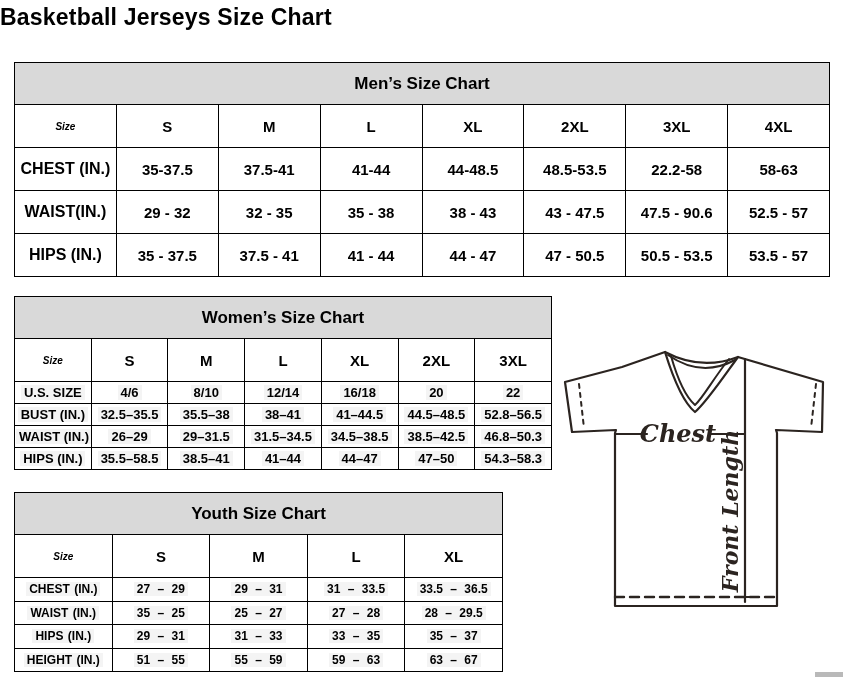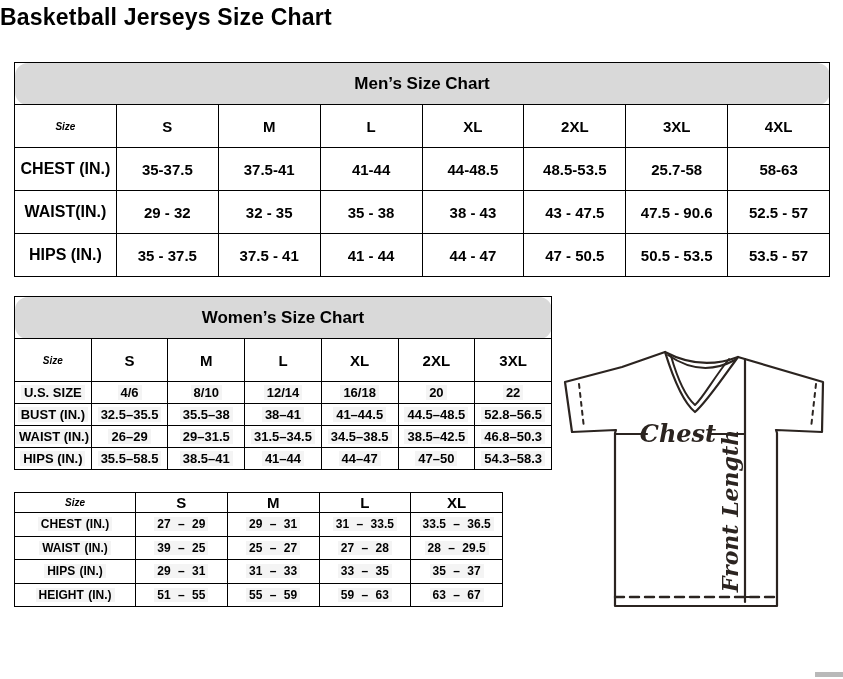--- a/index.html
+++ b/index.html
@@ -4,21 +4,21 @@
 <style>
   html,body{margin:0;padding:0;background:#ffffff;}
   #page{position:relative;width:843px;height:679px;background:#ffffff;overflow:hidden;
         font-family:"Liberation Sans",sans-serif;color:#000;}
   #main-title{position:absolute;top:4px;left:0;width:812px;text-align:left;
         font-size:23px;font-weight:bold;letter-spacing:0.2px;}
   table.size-table{position:absolute;border-collapse:collapse;table-layout:fixed;
         background:#fff;}
   table.size-table td{border:1.6px solid #000;text-align:center;vertical-align:middle;
         font-weight:bold;overflow:hidden;white-space:nowrap;}
-  td.band{background:#d9d9d9;font-size:17px;height:39px;border-radius:13px;}
+  td.band{background:#d9d9d9;font-size:17px;height:39px;}
   td.sizecell{font-size:10px;font-style:italic;}
   td.colhead{font-size:15px;}
   
   table.mens{left:14px;top:62px;width:816px;}
   .mens td.sizecell{width:116px;}
   .mens tr{height:43px;}
   .mens tr:first-child{height:41px;}
   .mens td.val{font-size:15px;}
   
   table.womens{left:14px;top:296px;width:538px;}
@@ -64,21 +64,21 @@
           <td class="colhead">3XL</td>
           <td class="colhead">4XL</td>
         </tr>
         <tr class="datarow">
           <td class="rowlabel"><span>CHEST (IN.)</span></td>
           <td class="val"><span>35-37.5</span></td>
           <td class="val"><span>37.5-41</span></td>
           <td class="val"><span>41-44</span></td>
           <td class="val"><span>44-48.5</span></td>
           <td class="val"><span>48.5-53.5</span></td>
-          <td class="val"><span>25.7-58</span></td>
+          <td class="val"><span>22.2-58</span></td>
           <td class="val"><span>58-63</span></td>
         </tr>
         <tr class="datarow">
           <td class="rowlabel"><span>WAIST(IN.)</span></td>
           <td class="val"><span>29 - 32</span></td>
           <td class="val"><span>32 - 35</span></td>
           <td class="val"><span>35 - 38</span></td>
           <td class="val"><span>38 - 43</span></td>
           <td class="val"><span>43 - 47.5</span></td>
           <td class="val"><span>47.5 - 90.6</span></td>
@@ -146,36 +146,39 @@
           <td class="val"><span>44–47</span></td>
           <td class="val"><span>47–50</span></td>
           <td class="val"><span>54.3–58.3</span></td>
         </tr>
       </tbody>
     </table>
 
   <table class="size-table youth compact">
       <tbody>
         <tr>
+          <td class="band" colspan="5">Youth Size Chart</td>
+        </tr>
+        <tr>
           <td class="sizecell">Size</td>
           <td class="colhead">S</td>
           <td class="colhead">M</td>
           <td class="colhead">L</td>
           <td class="colhead">XL</td>
         </tr>
         <tr class="datarow">
           <td class="rowlabel"><span>CHEST (IN.)</span></td>
           <td class="val"><span>27 – 29</span></td>
           <td class="val"><span>29 – 31</span></td>
           <td class="val"><span>31 – 33.5</span></td>
           <td class="val"><span>33.5 – 36.5</span></td>
         </tr>
         <tr class="datarow">
           <td class="rowlabel"><span>WAIST (IN.)</span></td>
-          <td class="val"><span>39 – 25</span></td>
+          <td class="val"><span>35 – 25</span></td>
           <td class="val"><span>25 – 27</span></td>
           <td class="val"><span>27 – 28</span></td>
           <td class="val"><span>28 – 29.5</span></td>
         </tr>
         <tr class="datarow">
           <td class="rowlabel"><span>HIPS (IN.)</span></td>
           <td class="val"><span>29 – 31</span></td>
           <td class="val"><span>31 – 33</span></td>
           <td class="val"><span>33 – 35</span></td>
           <td class="val"><span>35 – 37</span></td>

